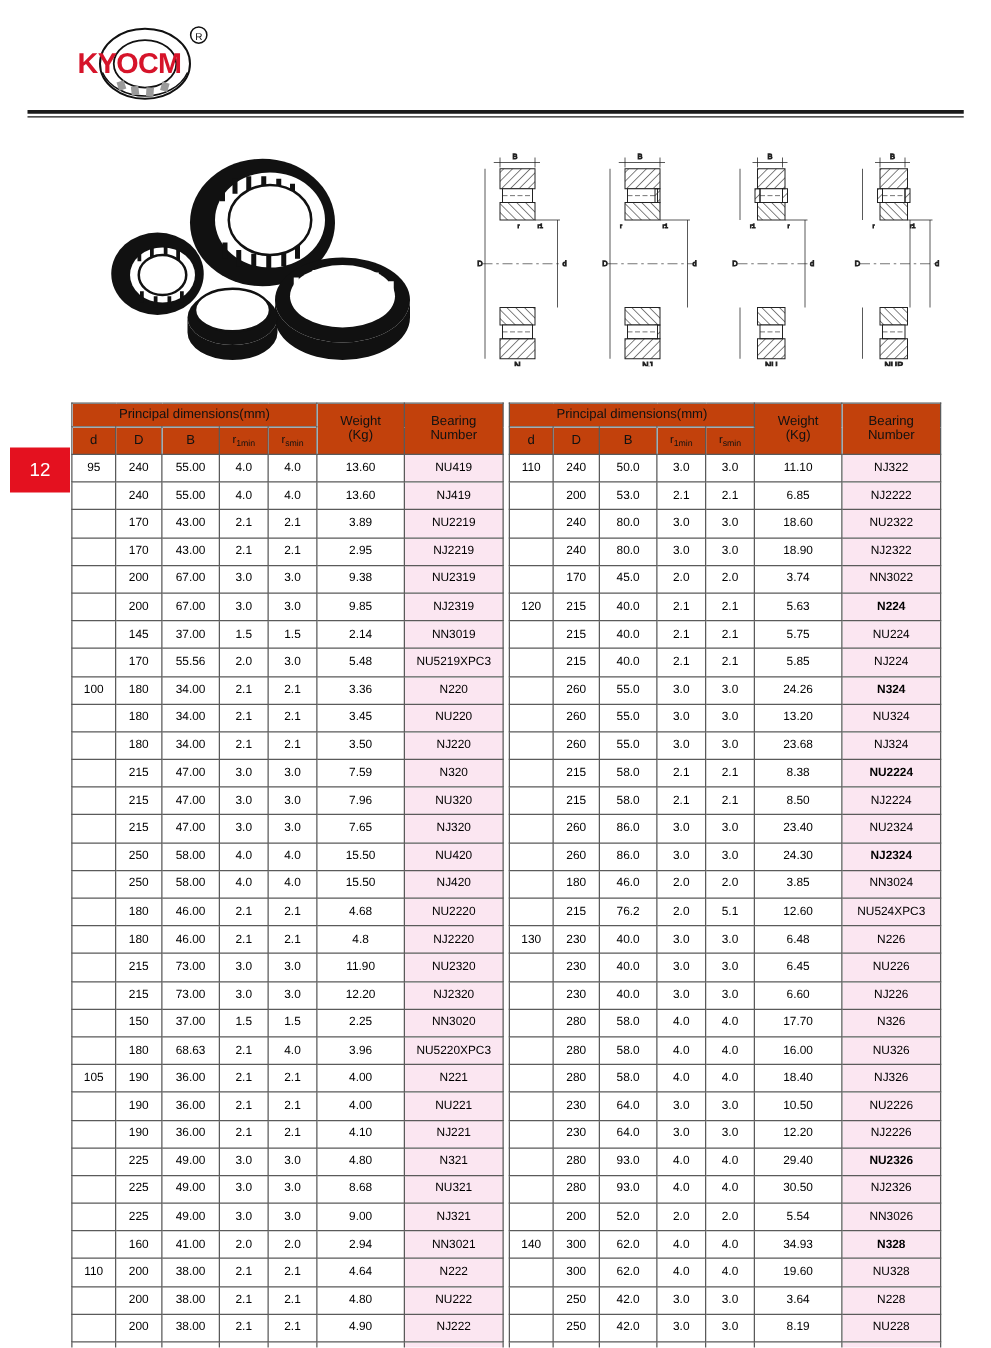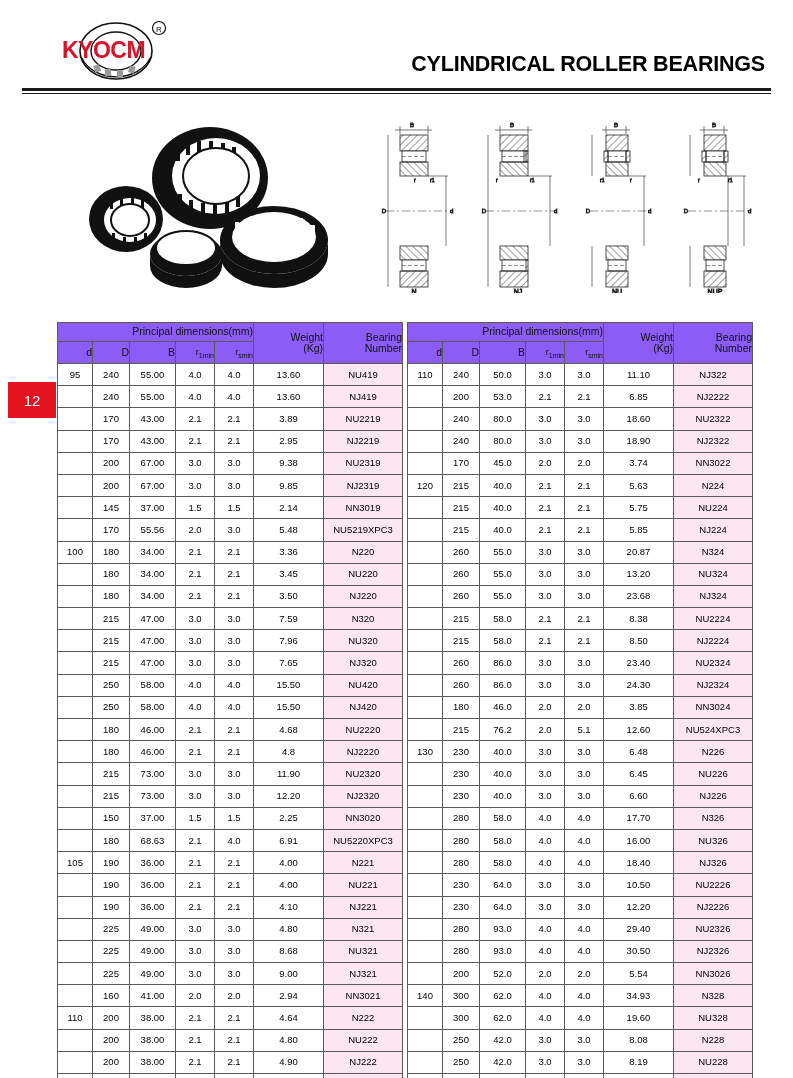--- a/index.html
+++ b/index.html
@@ -83,21 +83,20 @@
     top: 358px;
     width: 48px;
     height: 36px;
     background: #e4111f;
     color: #ffffff;
     font-size: 15px;
     display: flex;
     align-items: center;
     justify-content: center;
     z-index: 5;
-    margin-top: 24px;
   }
 
   
   .tables-wrap {
     position: absolute;
     left: 57px;
     top: 322px;
     width: 722px;
     display: flex;
     gap: 0px;
@@ -112,41 +111,40 @@
     border: 1px solid #5a5a5a;
     text-align: center;
     padding: 0;
     height: 21.2px;
     font-weight: normal;
     line-height: 1.05;
     overflow: hidden;
     white-space: nowrap;
   }
   table.spec thead th {
-    background: #8b5cf6;
+    background: #c2410c;
     font-size: 10.5px;
     color: #111;
-    text-align: right;
   }
   thead th.grouphead { height: 18px; font-size: 11px; }
   thead th.sub       { height: 21px; }
 
   td.dcol  { width: 34px; background: #ffffff; }
   td.Dcol  { width: 36px; }
   td.Bcol  { width: 45px; }
   td.r1col { width: 38px; }
   td.rscol { width: 38px; }
   td.wtcol { width: 69px; }
   td.bncol {
     width: 78px;
     text-align: left;
     padding-left: 5px;
     background: #fbe6f1;
   }
-  td.bncol.bold { font-weight: normal; }
+  td.bncol.bold { font-weight: bold; }
 
   th.dcol  { width: 34px; }
   th.Dcol  { width: 36px; }
   th.Bcol  { width: 45px; }
   th.r1col { width: 38px; }
   th.rscol { width: 38px; }
   th.wtcol { width: 69px; }
   th.bncol { width: 78px; }
 
   .sub-txt { font-size: 7px; vertical-align: sub; }
@@ -169,21 +167,20 @@
         <rect x="45" y="51" width="6" height="7" transform="rotate(-7 48 54)"></rect>
         <rect x="57" y="52" width="6" height="7" transform="rotate(4 60 55)"></rect>
         <rect x="69" y="48" width="6" height="7" transform="rotate(16 72 51)"></rect>
       </g>
       <text x="2" y="40" font-family="'Liberation Sans', sans-serif" font-size="23" font-weight="bold" fill="#d6142a" letter-spacing="-0.5">KYOCM</text>
       <circle cx="99" cy="10" r="6.5" fill="none" stroke="#111" stroke-width="1.2"></circle>
       <text x="99" y="14" text-anchor="middle" font-family="'Liberation Sans', sans-serif" font-size="8" fill="#111">R</text>
     </svg>
   </div>
 
-  <div class="doc-title">CYLINDRICAL ROLLER BEARINGS</div>
 
   <div class="header-rule"></div>
   <div class="header-rule-thin"></div>
 </div>
 
 <div class="figures">
 
   <div class="photo">
     <svg viewBox="0 0 285 180" width="285" height="180">
       <g fill="#111">
@@ -584,21 +581,21 @@
           <td class="rscol">1.5</td>
           <td class="wtcol">2.25</td>
           <td class="bncol">NN3020</td>
         </tr>
         <tr>
           <td class="dcol"></td>
           <td class="Dcol">180</td>
           <td class="Bcol">68.63</td>
           <td class="r1col">2.1</td>
           <td class="rscol">4.0</td>
-          <td class="wtcol">6.91</td>
+          <td class="wtcol">3.96</td>
           <td class="bncol">NU5220XPC3</td>
         </tr>
         <tr>
           <td class="dcol">105</td>
           <td class="Dcol">190</td>
           <td class="Bcol">36.00</td>
           <td class="r1col">2.1</td>
           <td class="rscol">2.1</td>
           <td class="wtcol">4.00</td>
           <td class="bncol">N221</td>
@@ -795,21 +792,21 @@
           <td class="rscol">2.1</td>
           <td class="wtcol">5.85</td>
           <td class="bncol">NJ224</td>
         </tr>
         <tr>
           <td class="dcol"></td>
           <td class="Dcol">260</td>
           <td class="Bcol">55.0</td>
           <td class="r1col">3.0</td>
           <td class="rscol">3.0</td>
-          <td class="wtcol">20.87</td>
+          <td class="wtcol">24.26</td>
           <td class="bncol bold">N324</td>
         </tr>
         <tr>
           <td class="dcol"></td>
           <td class="Dcol">260</td>
           <td class="Bcol">55.0</td>
           <td class="r1col">3.0</td>
           <td class="rscol">3.0</td>
           <td class="wtcol">13.20</td>
           <td class="bncol">NU324</td>
@@ -993,21 +990,21 @@
           <td class="rscol">4.0</td>
           <td class="wtcol">19.60</td>
           <td class="bncol">NU328</td>
         </tr>
         <tr>
           <td class="dcol"></td>
           <td class="Dcol">250</td>
           <td class="Bcol">42.0</td>
           <td class="r1col">3.0</td>
           <td class="rscol">3.0</td>
-          <td class="wtcol">8.08</td>
+          <td class="wtcol">3.64</td>
           <td class="bncol">N228</td>
         </tr>
         <tr>
           <td class="dcol"></td>
           <td class="Dcol">250</td>
           <td class="Bcol">42.0</td>
           <td class="r1col">3.0</td>
           <td class="rscol">3.0</td>
           <td class="wtcol">8.19</td>
           <td class="bncol">NU228</td>

